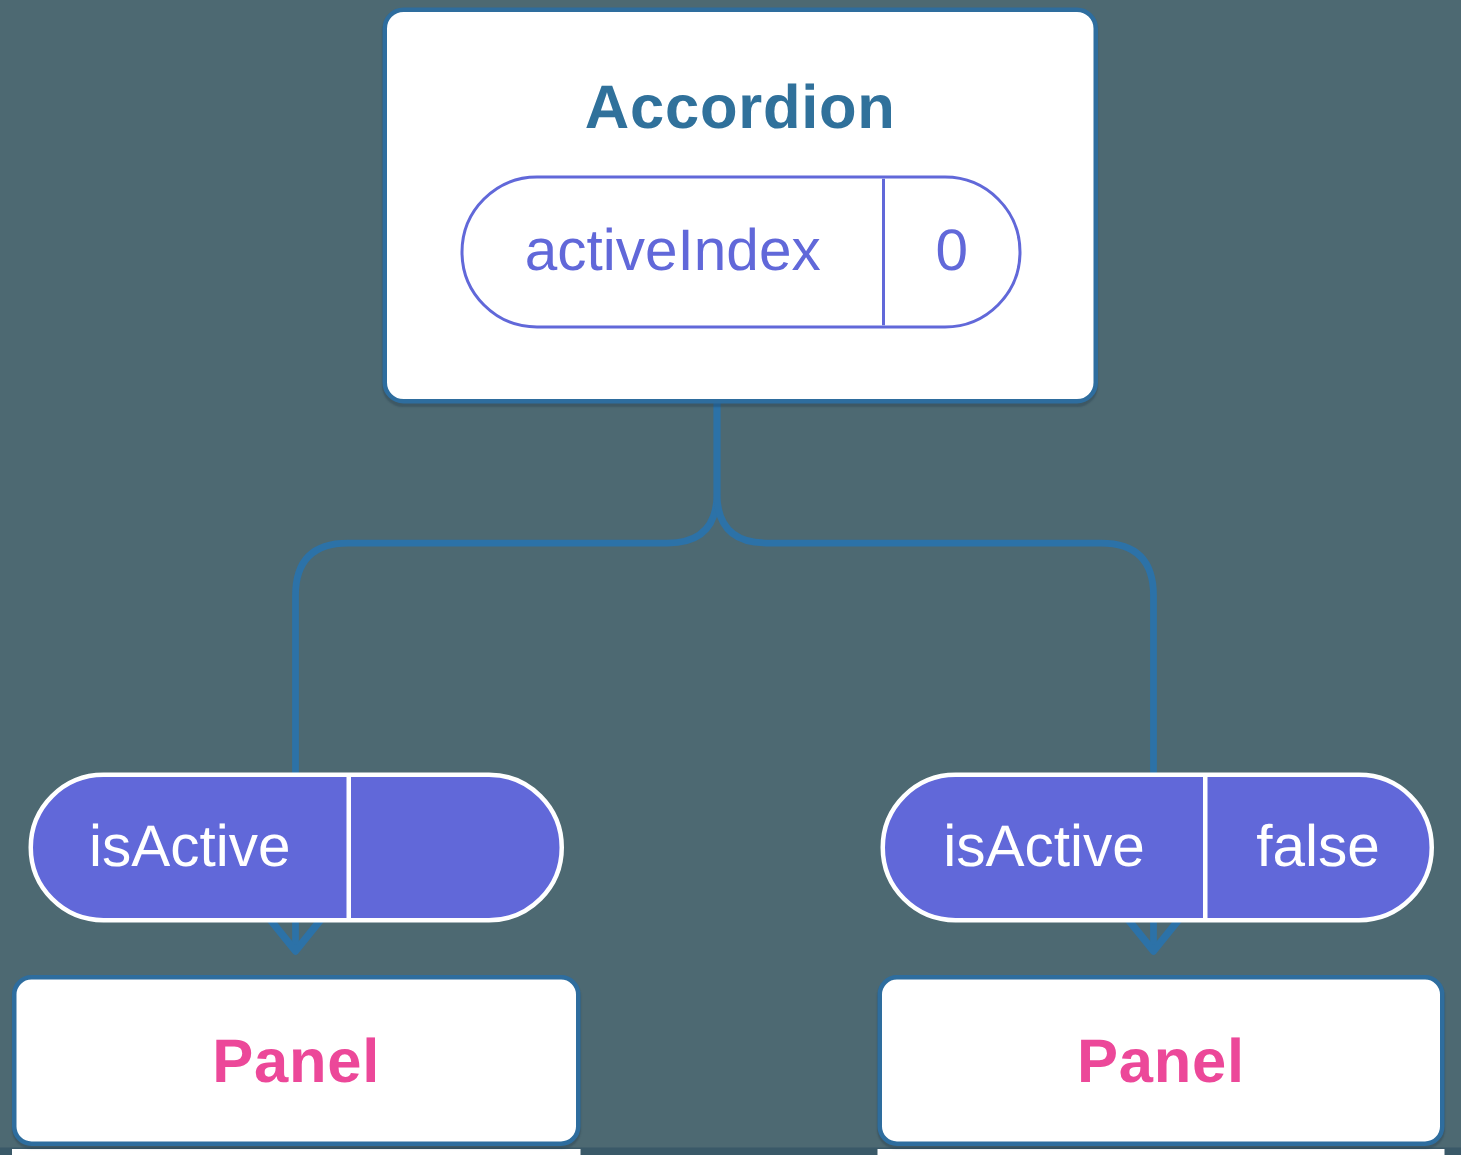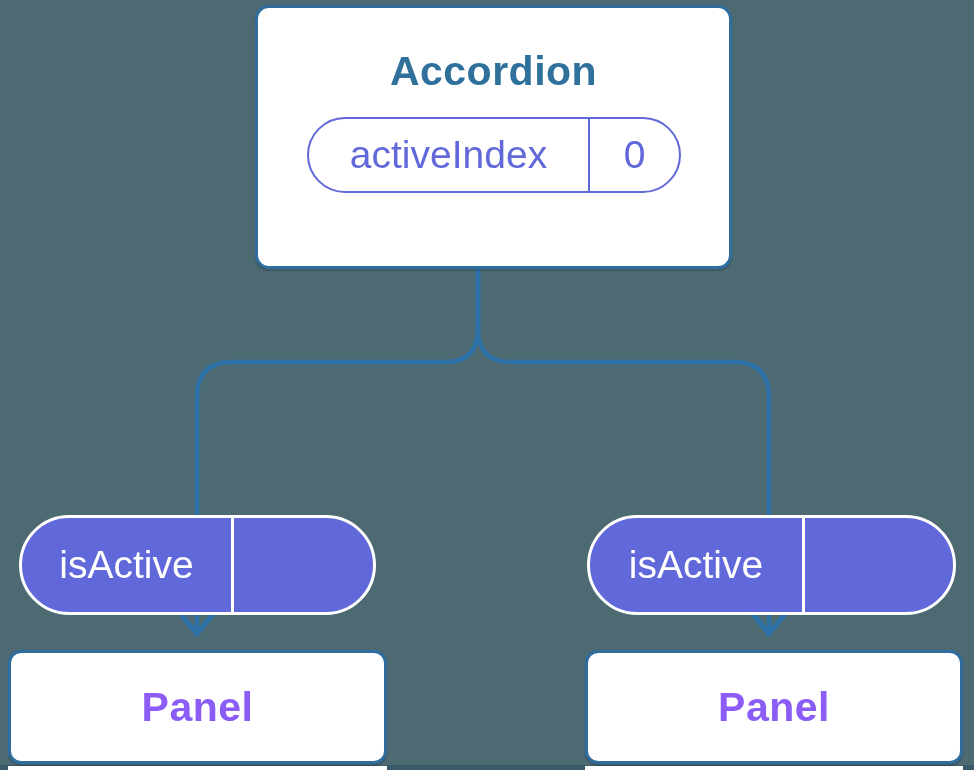--- a/index.html
+++ b/index.html
@@ -29,21 +29,21 @@
     z-index:2;
   }
   .card-title{
     position:absolute;top:40px;left:0;right:0;
     text-align:center;
     font-size:41px;font-weight:700;letter-spacing:.5px;
     color:#30719b;
   }
   .state-pill{
     position:absolute;left:49px;top:109px;
-    width:374px;height:76px;
+    width:374px;height:102px;
     background:#ffffff;
     border:2.5px solid #6168d9;
     border-radius:60px;
     box-sizing:border-box;
     display:flex;align-items:stretch;
     overflow:hidden;
   }
   .state-pill .cell{
     display:flex;align-items:center;justify-content:center;
     font-size:39px;color:#6168d9;
@@ -70,21 +70,21 @@
   }
   .prop-pill.left .cell.name{width:209px;}
   .prop-pill.right .cell.name{width:212px;}
   .prop-pill .cell.value{flex:1;}
   .prop-pill .divider{width:2.5px;background:#ffffff;}
   .panel-node{
     top:650px;height:114px;
     border-radius:13px;
     display:flex;align-items:center;justify-content:center;
     font-size:41px;font-weight:700;letter-spacing:.5px;
-    color:#8b5cf6;
+    color:#ec4899;
     z-index:3;
   }
   .panel-node.left{left:8px;width:379px;}
   .panel-node.right{left:585px;width:378px;}
   .bottom-bar{
     position:absolute;left:0;top:765px;width:974px;height:5px;
     background:#3a5968;z-index:1;
   }
   .panel-sliver{
     position:absolute;top:766px;height:4px;background:#ffffff;z-index:2;
@@ -114,20 +114,21 @@
   </div>
 
   <div class="prop-pill left">
     <span class="cell name">isActive</span>
     <span class="divider"></span>
   </div>
 
   <div class="prop-pill right">
     <span class="cell name">isActive</span>
     <span class="divider"></span>
+    <span class="cell value">false</span>
   </div>
 
   <div class="node-card panel-node left">
     <span>Panel</span>
   </div>
 
   <div class="node-card panel-node right">
     <span>Panel</span>
   </div>
 

